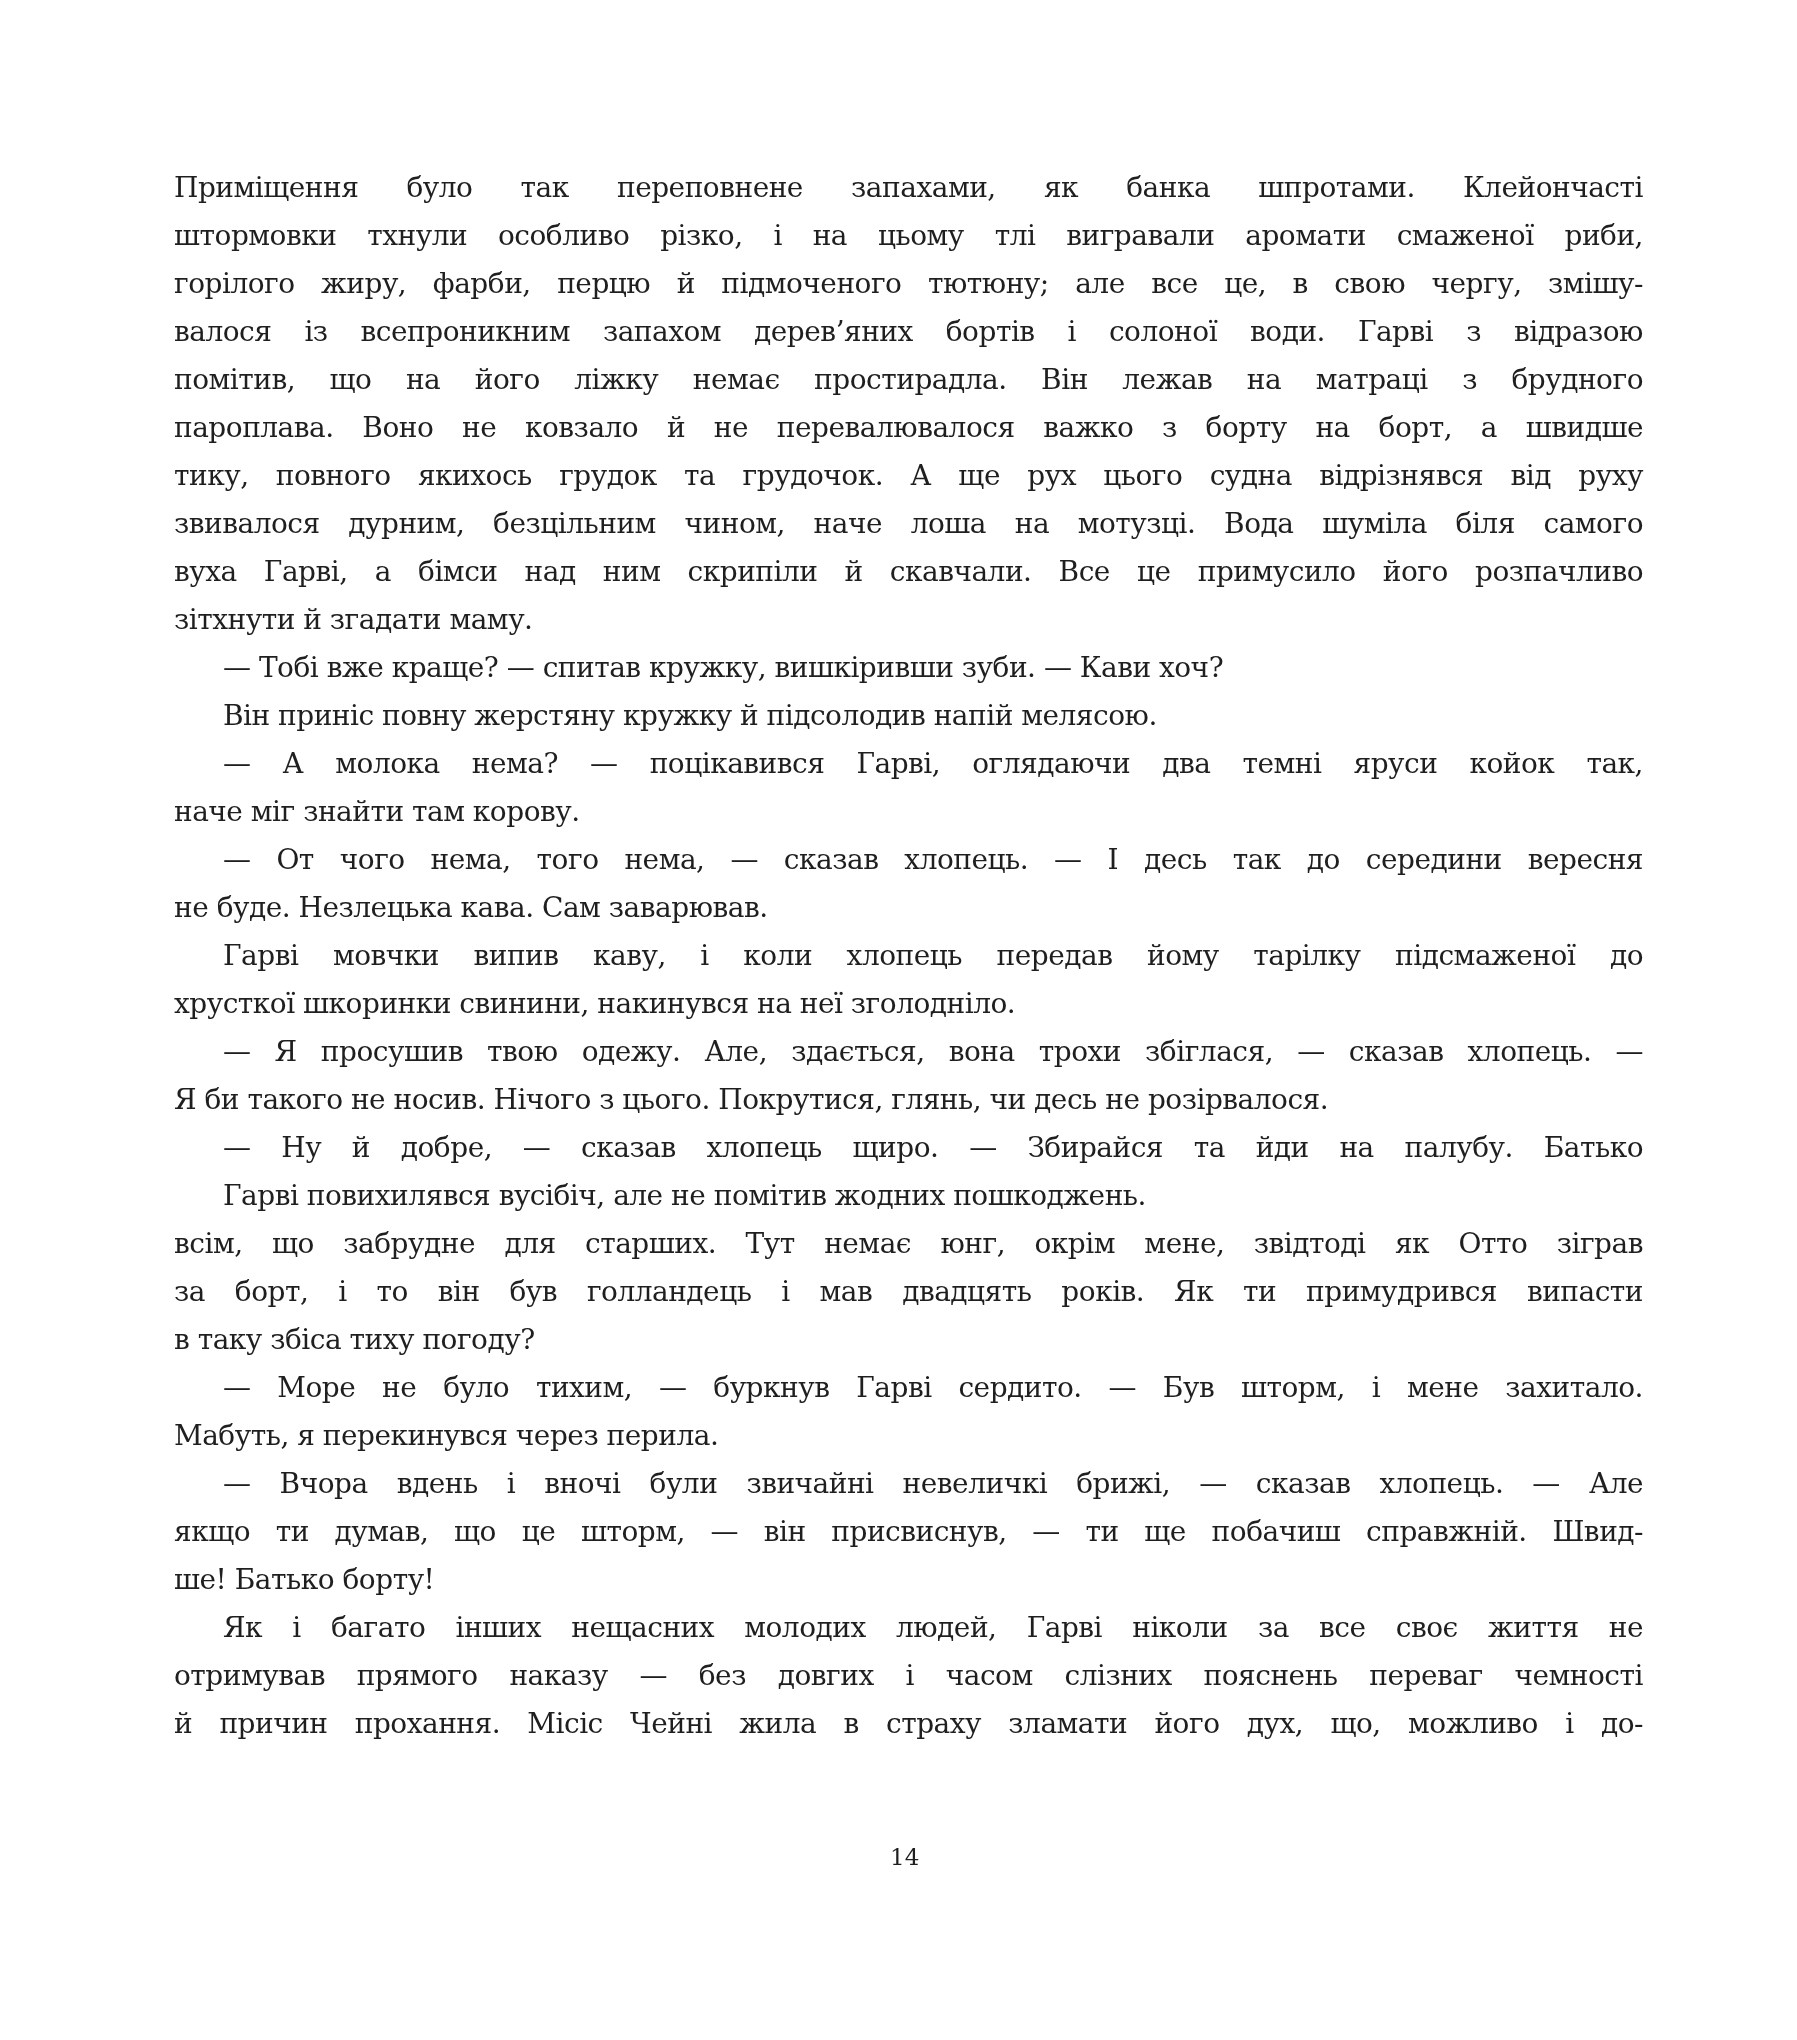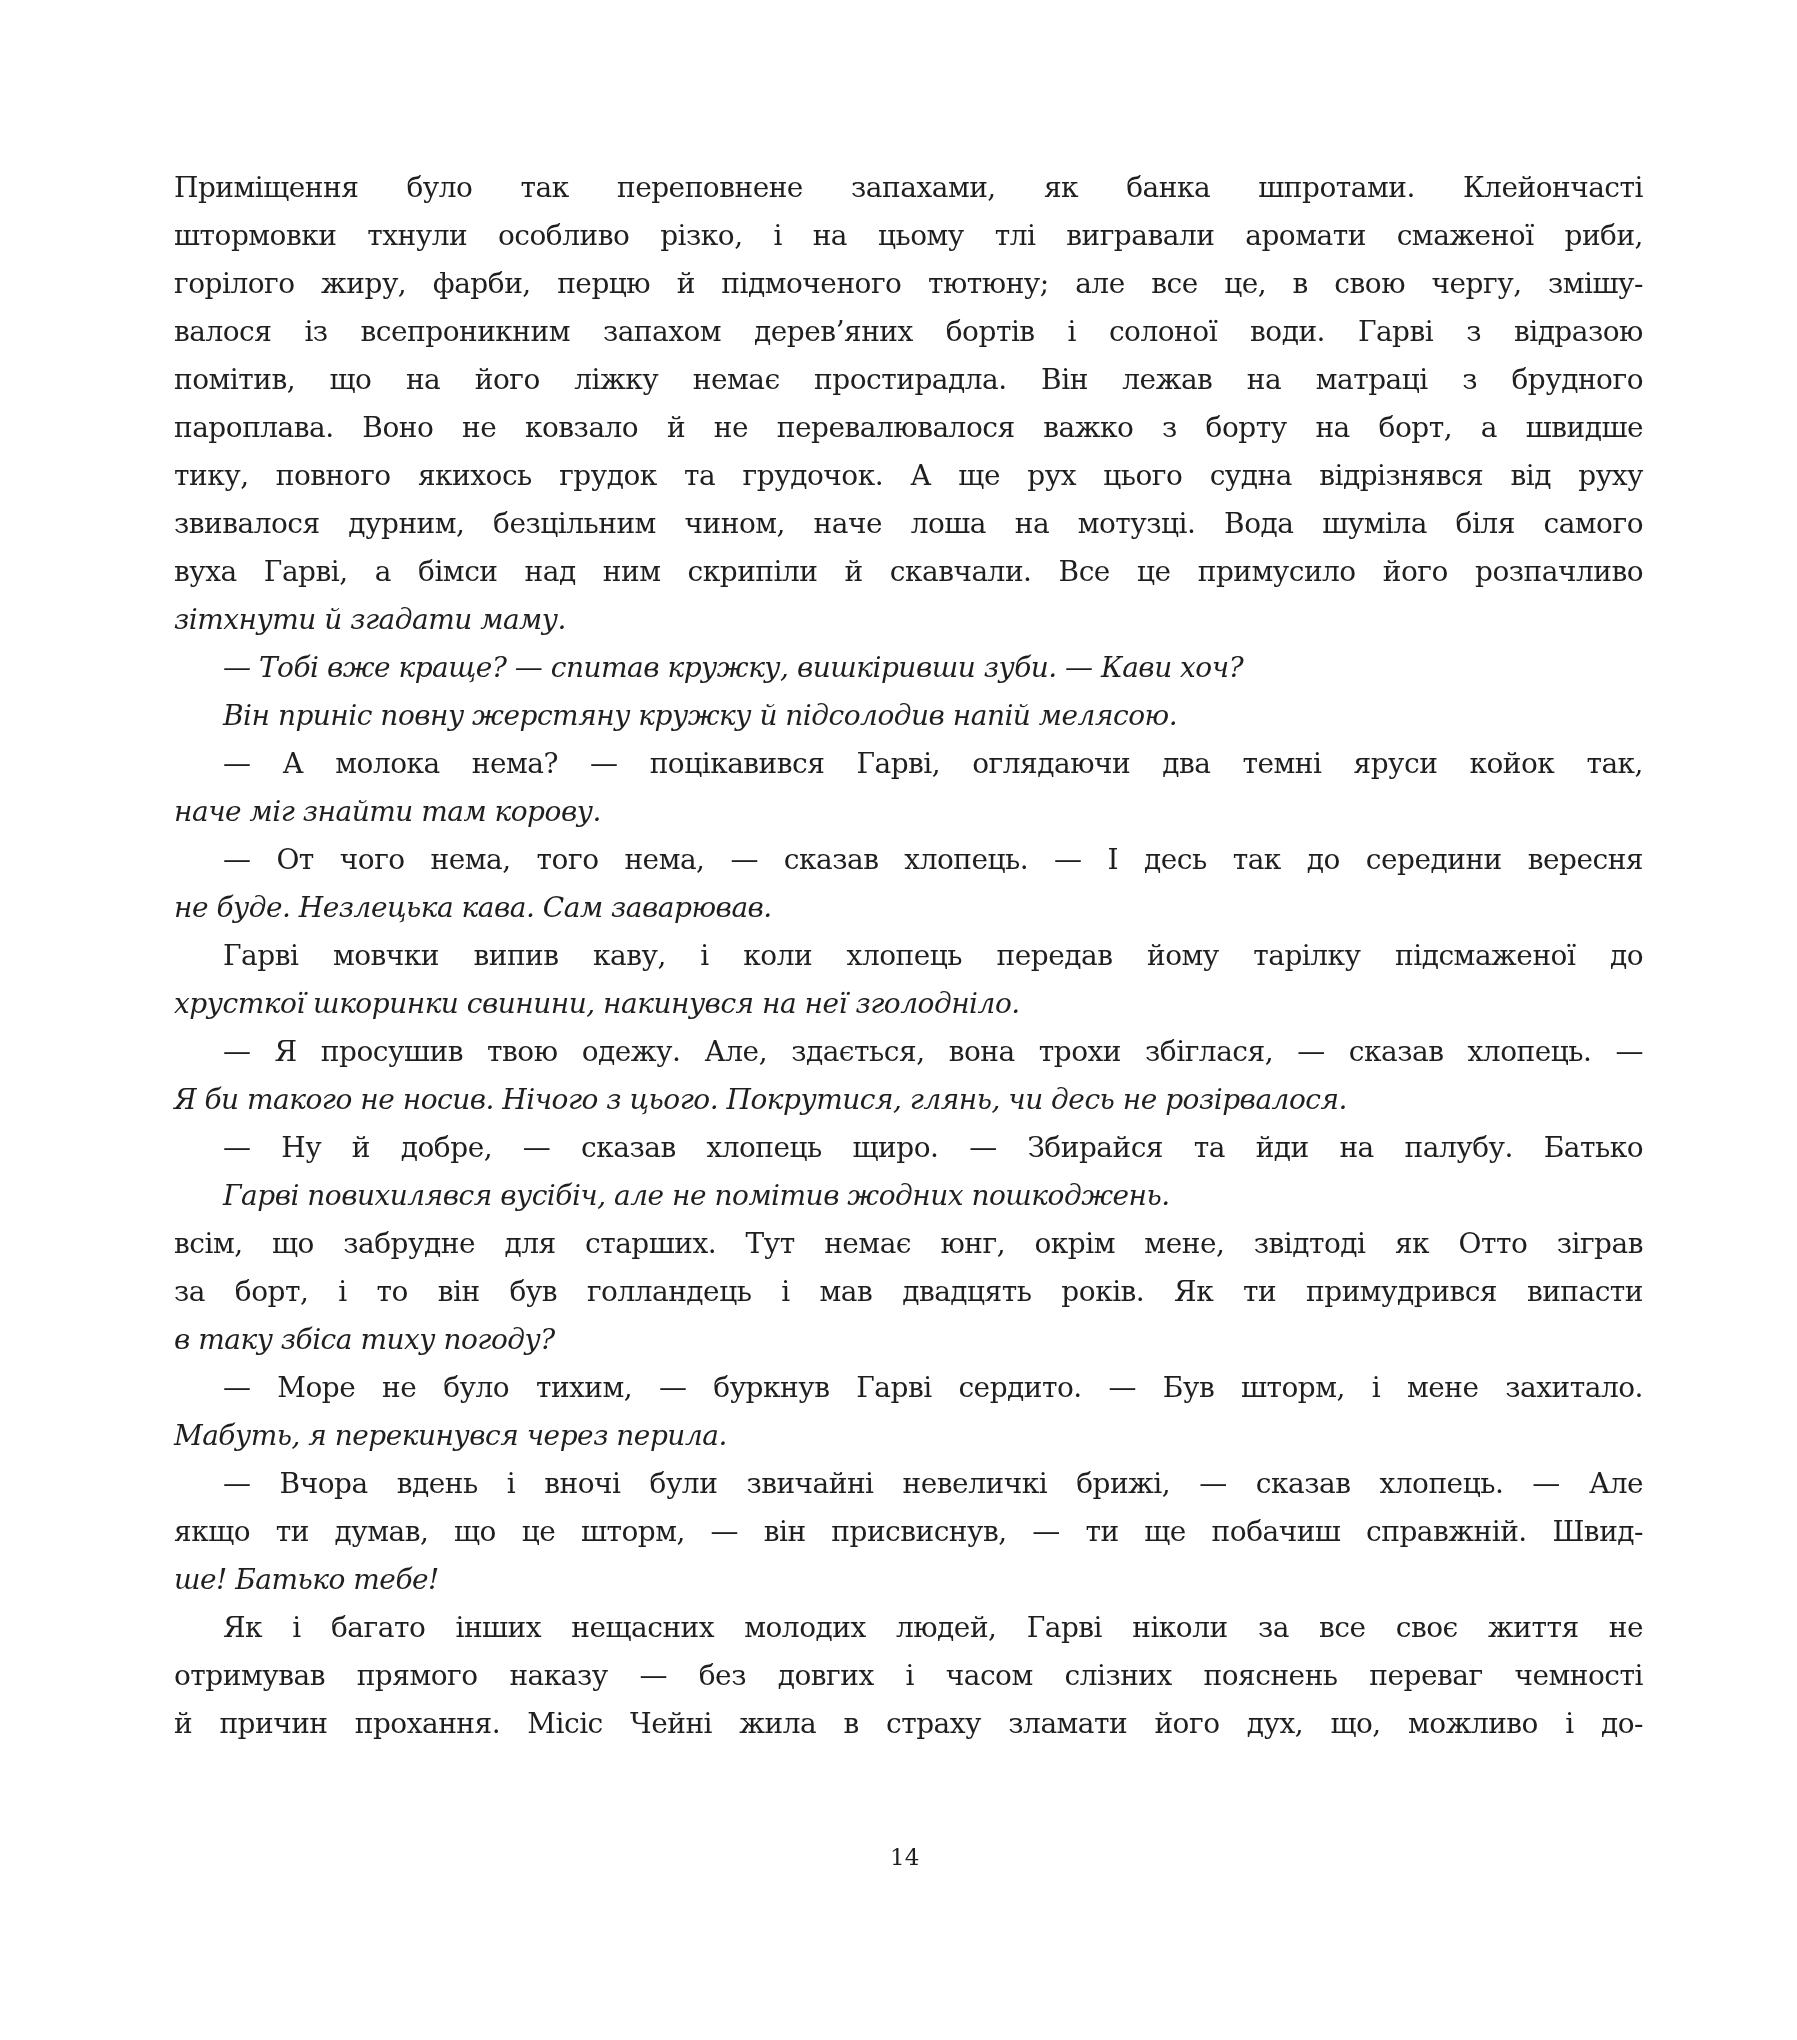--- a/index.html
+++ b/index.html
@@ -35,21 +35,20 @@
     .line {
       display: block;
       white-space: nowrap;
       text-align: justify;
       text-align-last: justify;
       height: 48px;
       overflow: visible;
     }
     .line.last {
       text-align-last: left;
-      font-style: italic;
     }
     .line.indent {
       padding-left: 49px;
     }
     .page-number {
       position: absolute;
       left: 0;
       width: 1798px;
       top: 1844px;
       text-align: center;
@@ -87,21 +86,21 @@
     <span class="line last">Я би такого не носив. Нічого з цього. Покрутися, глянь, чи десь не розірвалося.</span>
     <span class="line indent">— Ну й добре, — сказав хлопець щиро. — Збирайся та йди на палубу. Батько</span>
     <span class="line indent last">Гарві повихилявся вусібіч, але не помітив жодних пошкоджень.</span>
     <span class="line">всім, що забрудне для старших. Тут немає юнг, окрім мене, звідтоді як Отто зіграв</span>
     <span class="line">за борт, і то він був голландець і мав двадцять років. Як ти примудрився випасти</span>
     <span class="line last">в таку збіса тиху погоду?</span>
     <span class="line indent">— Море не було тихим, — буркнув Гарві сердито. — Був шторм, і мене захитало.</span>
     <span class="line last">Мабуть, я перекинувся через перила.</span>
     <span class="line indent">— Вчора вдень і вночі були звичайні невеличкі брижі, — сказав хлопець. — Але</span>
     <span class="line">якщо ти думав, що це шторм, — він присвиснув, — ти ще побачиш справжній. Швид-</span>
-    <span class="line last">ше! Батько тебе!</span>
+    <span class="line last">ше! Батько борту!</span>
     <span class="line indent">Як і багато інших нещасних молодих людей, Гарві ніколи за все своє життя не</span>
     <span class="line">отримував прямого наказу — без довгих і часом слізних пояснень переваг чемності</span>
     <span class="line">й причин прохання. Місіс Чейні жила в страху зламати його дух, що, можливо і до-</span>
   </div>
 
   <div class="page-number">14</div>
 </div>
 
 
 </body></html>

